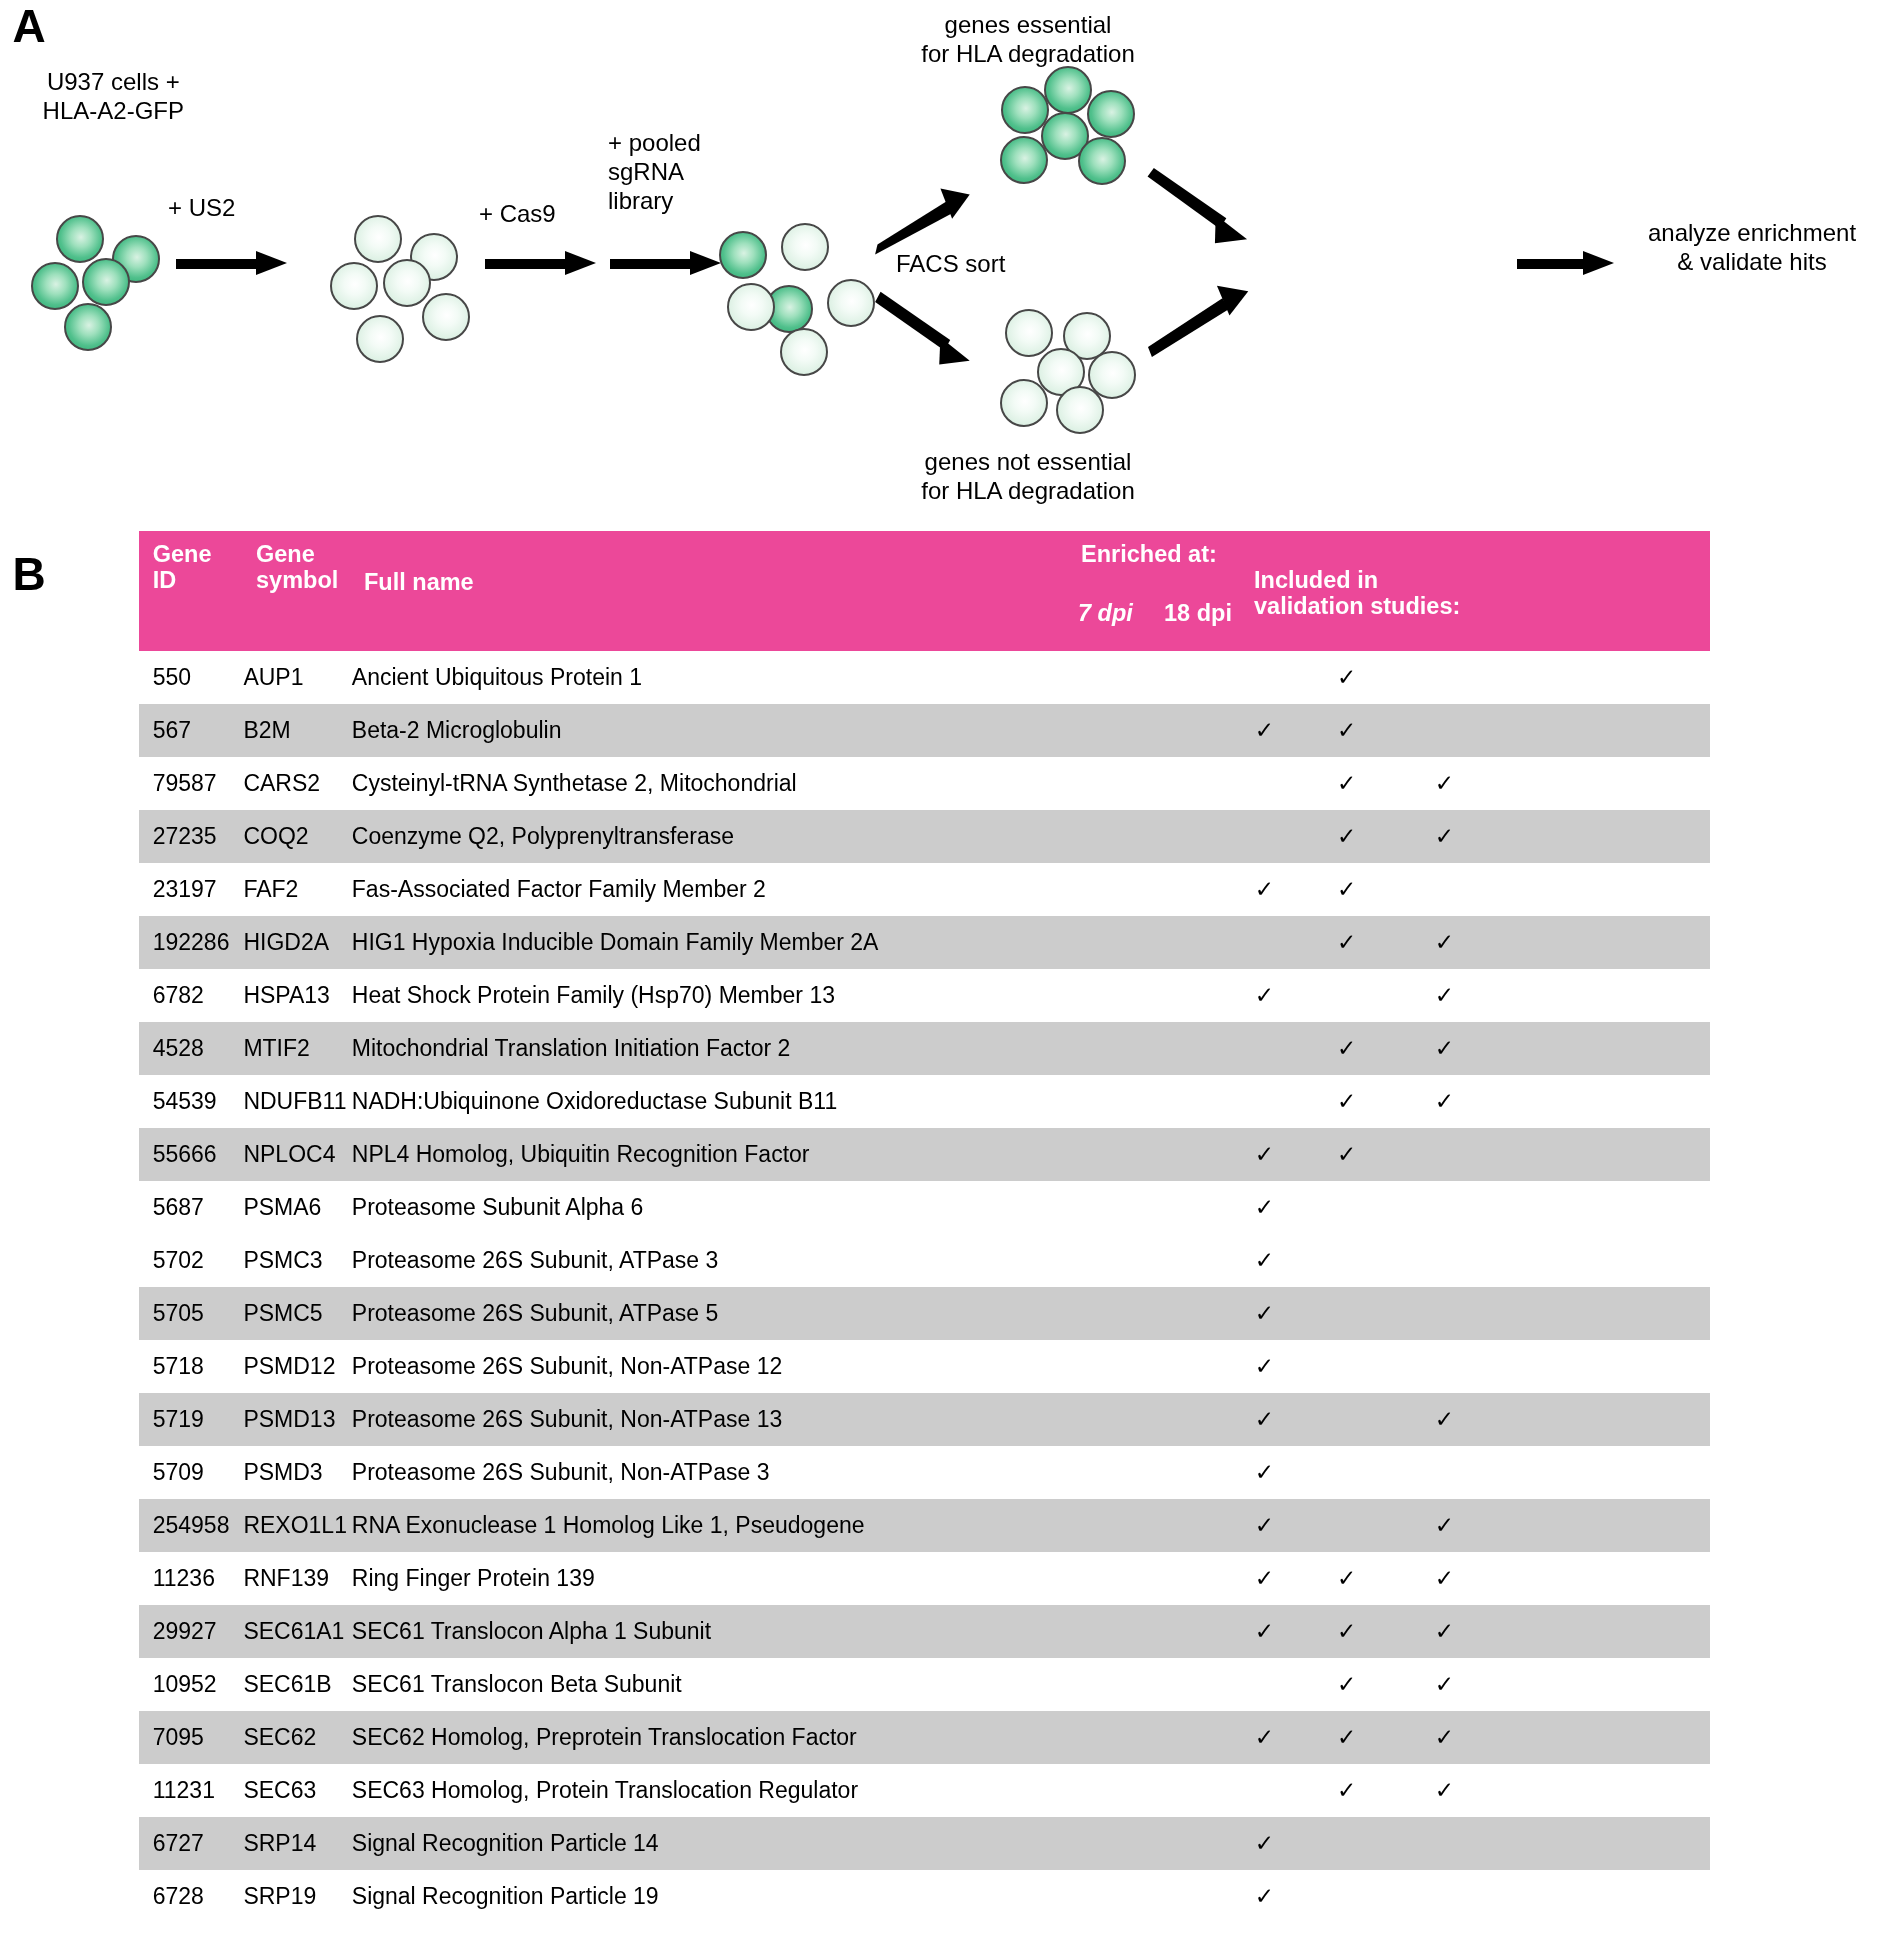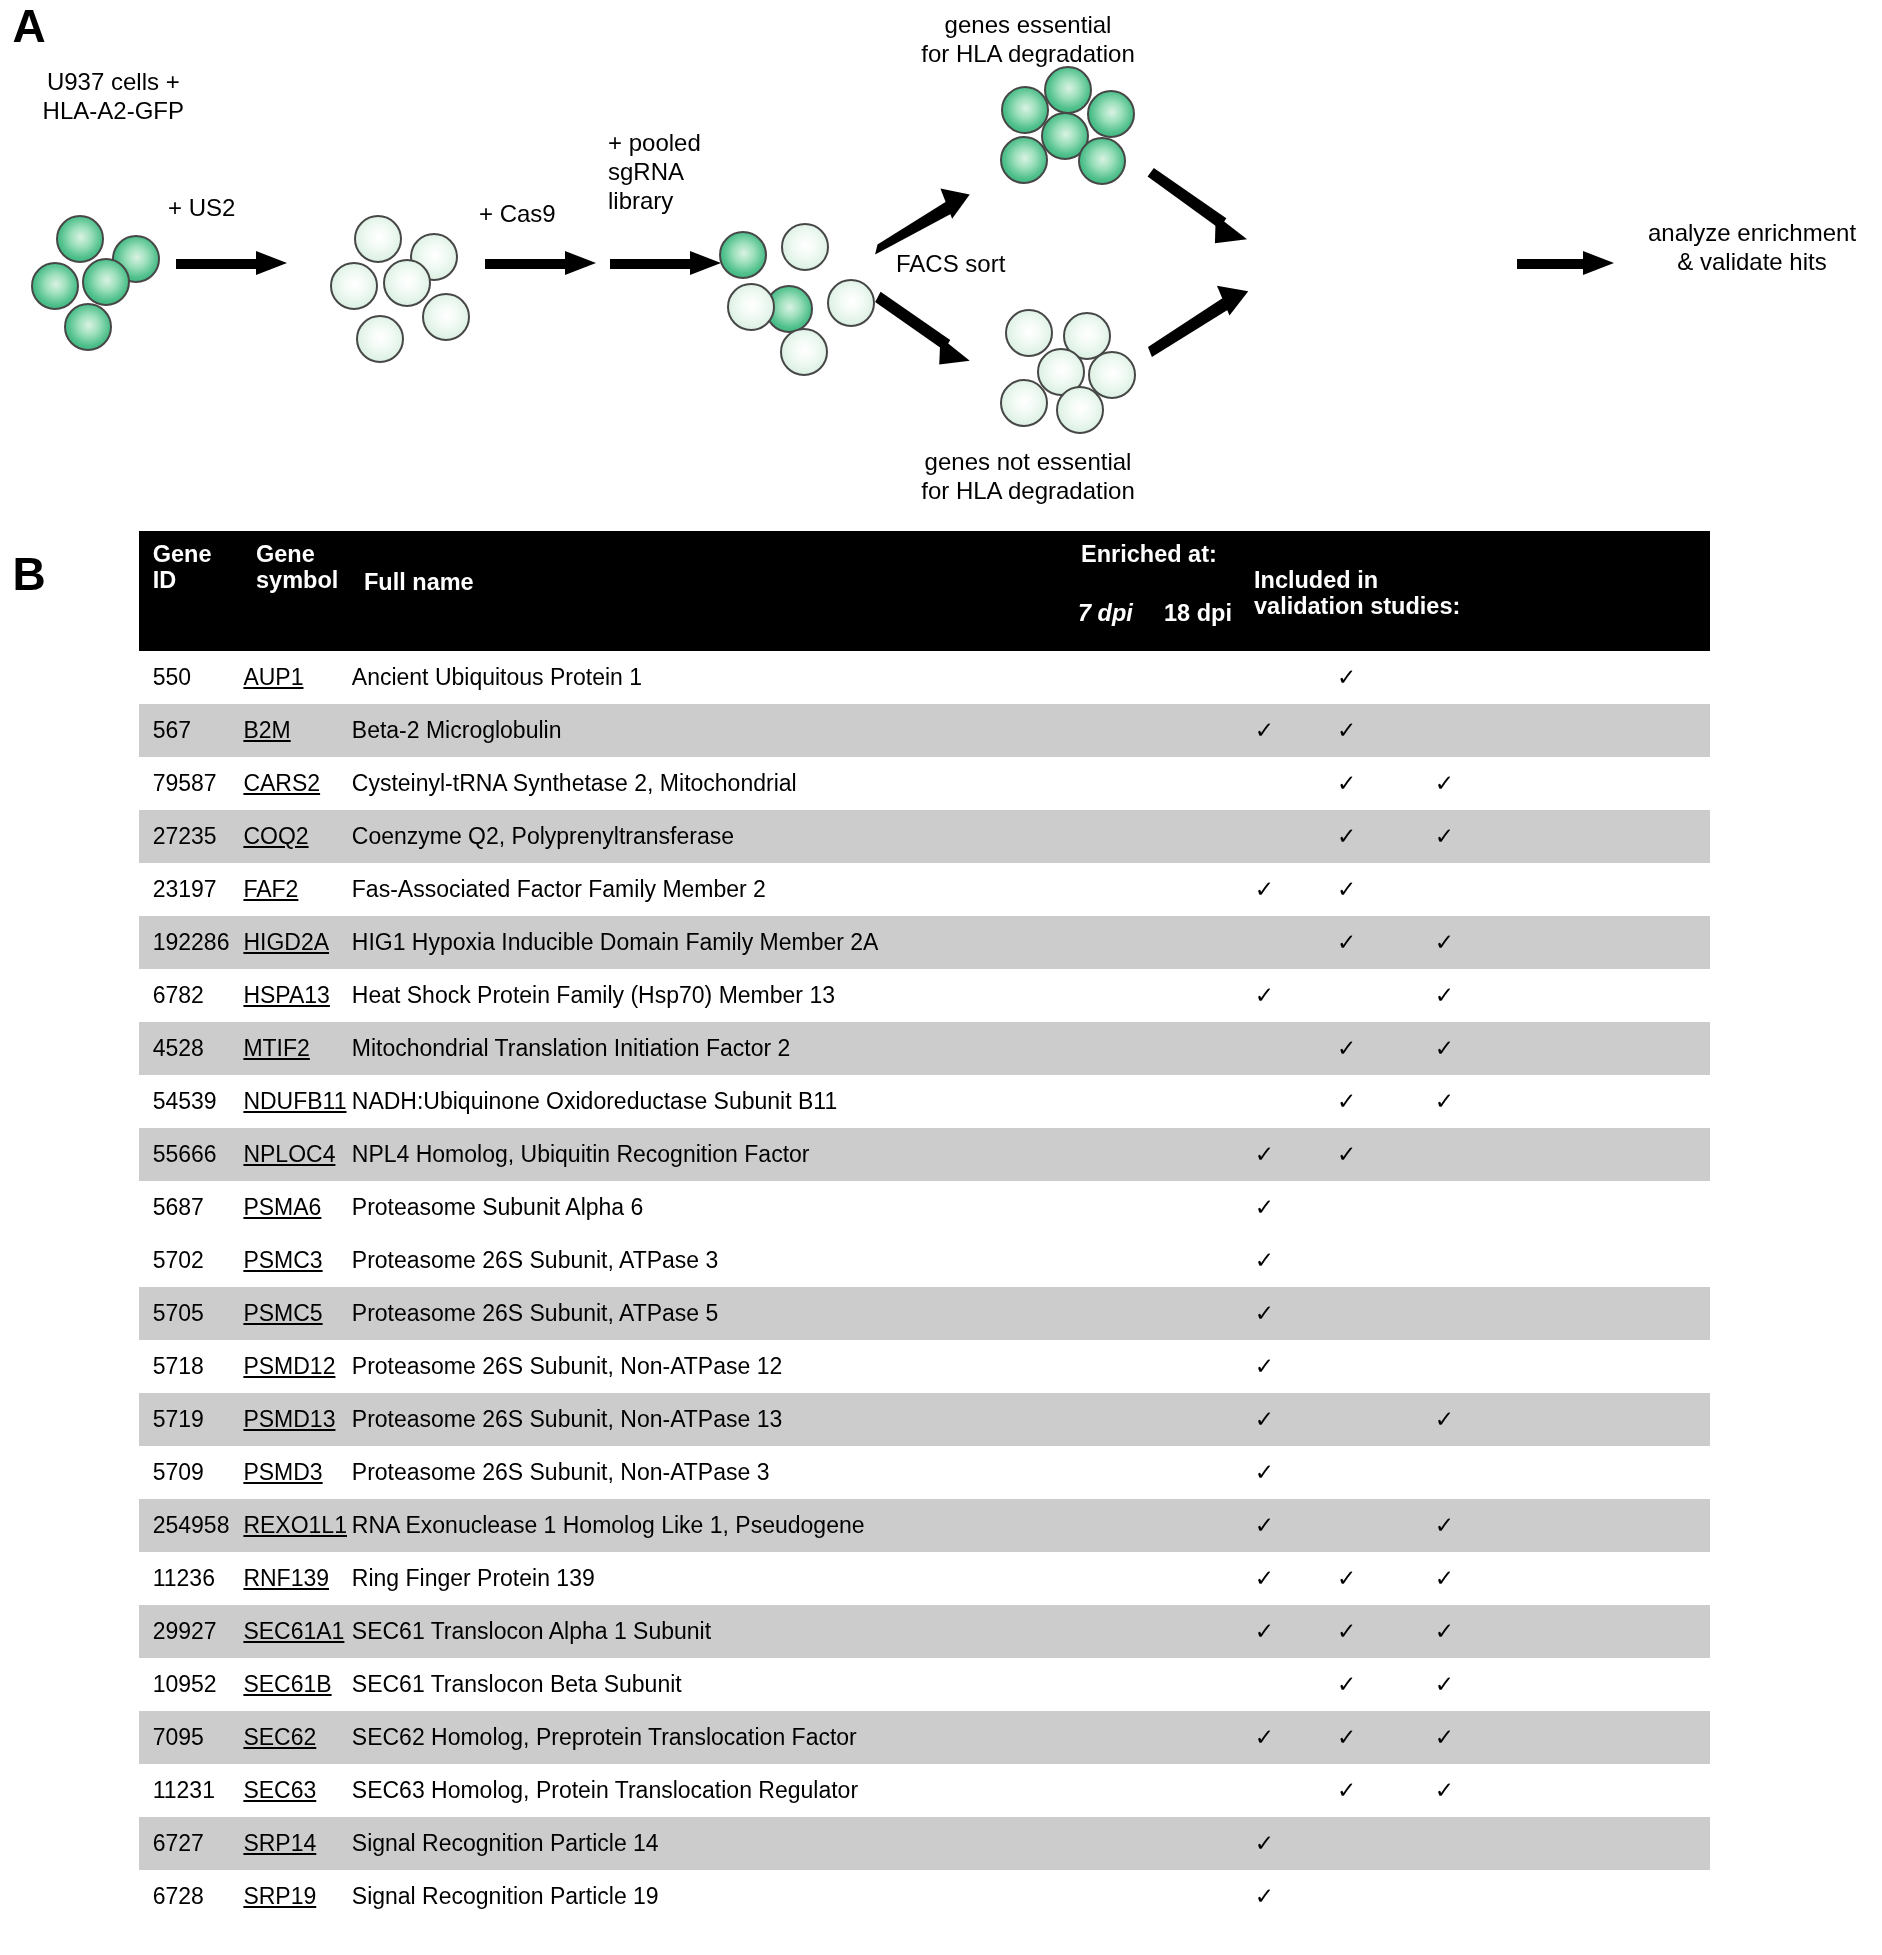--- a/index.html
+++ b/index.html
@@ -27,30 +27,30 @@
 
   
   .arrow{position:absolute;}
   .arrow .shaft{position:absolute;background:#000;}
   .arrow .head{position:absolute;width:0;height:0;}
 
   
   #panelB{position:absolute;left:0;top:520px;width:1883px;}
   #gene-table{position:absolute;left:139px;top:11px;width:1571px;
               border-collapse:collapse;table-layout:fixed;}
-  #gene-table thead th{background:#000000;color:#fff;font-size:23.5px;font-weight:bold;
+  #gene-table thead th{background:#ec4899;color:#fff;font-size:23.5px;font-weight:bold;
               text-align:left;vertical-align:bottom;padding:0;}
   .thead-wrap{position:relative;height:120px;}
   .th-txt{position:absolute;white-space:pre-line;line-height:1.10;}
 
   #gene-table tbody td{font-size:23px;padding:0;height:53px;vertical-align:middle;
               white-space:nowrap;}
   #gene-table tbody tr.alt td{background:#cccccc;}
   .c-id{width:104px;padding-left:13.7px!important;}
-  .c-sym{width:108px;text-decoration:underline;}
+  .c-sym{width:108px;}
   .c-name{width:868px;}
   .c-chk{width:82px;text-align:center;font-size:25px;}
   .c-chk2{width:82px;text-align:center;font-size:25px;}
   .c-val{width:321px;text-align:left;font-size:25px;padding-left:47px!important;}
   .chk{display:inline-block;line-height:1;}
 </style>
 </head>
 <body>
 
 <div id="panelA">

